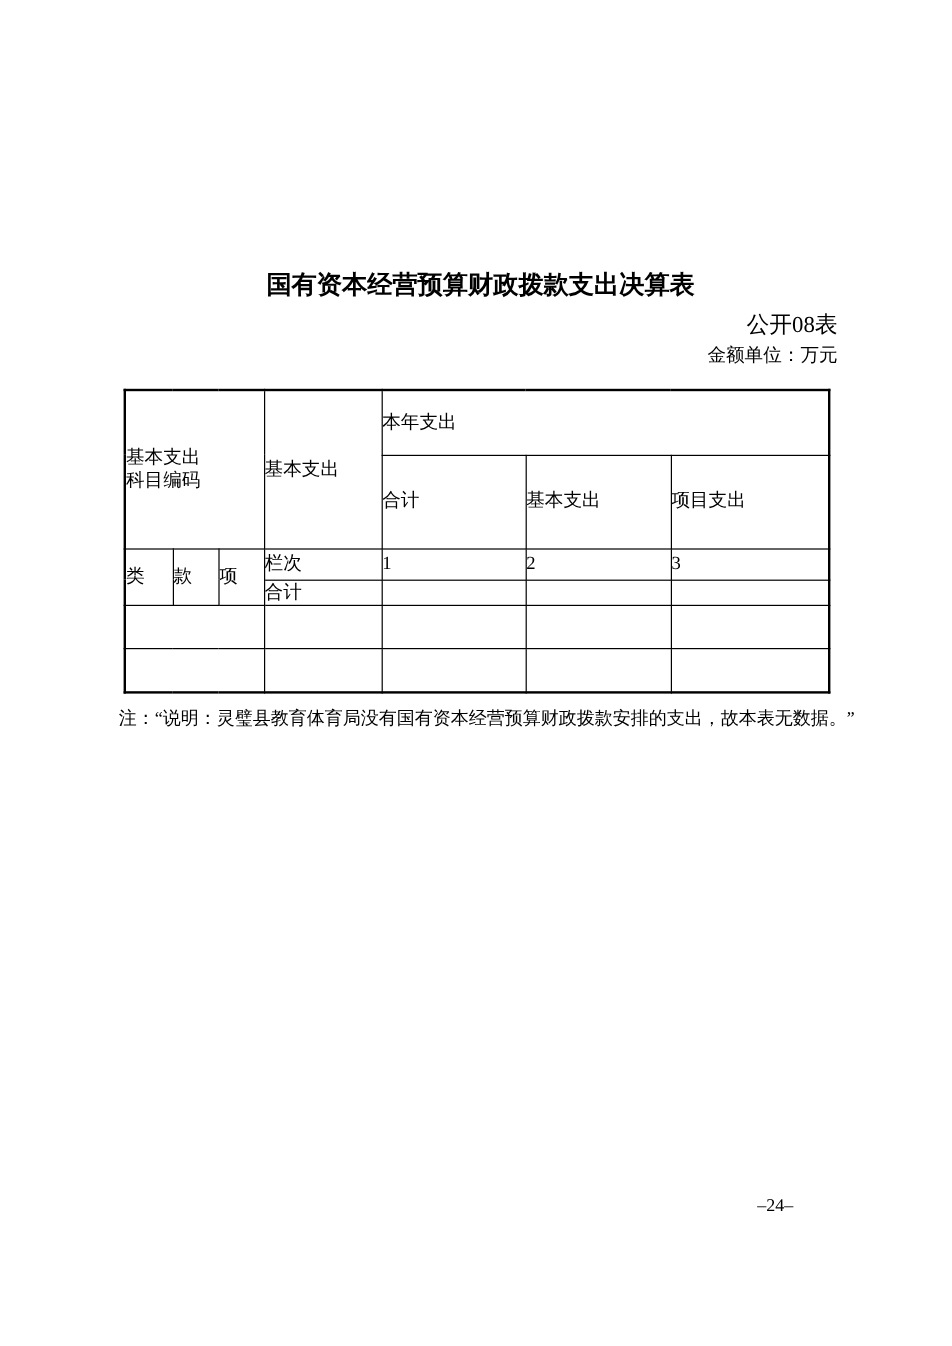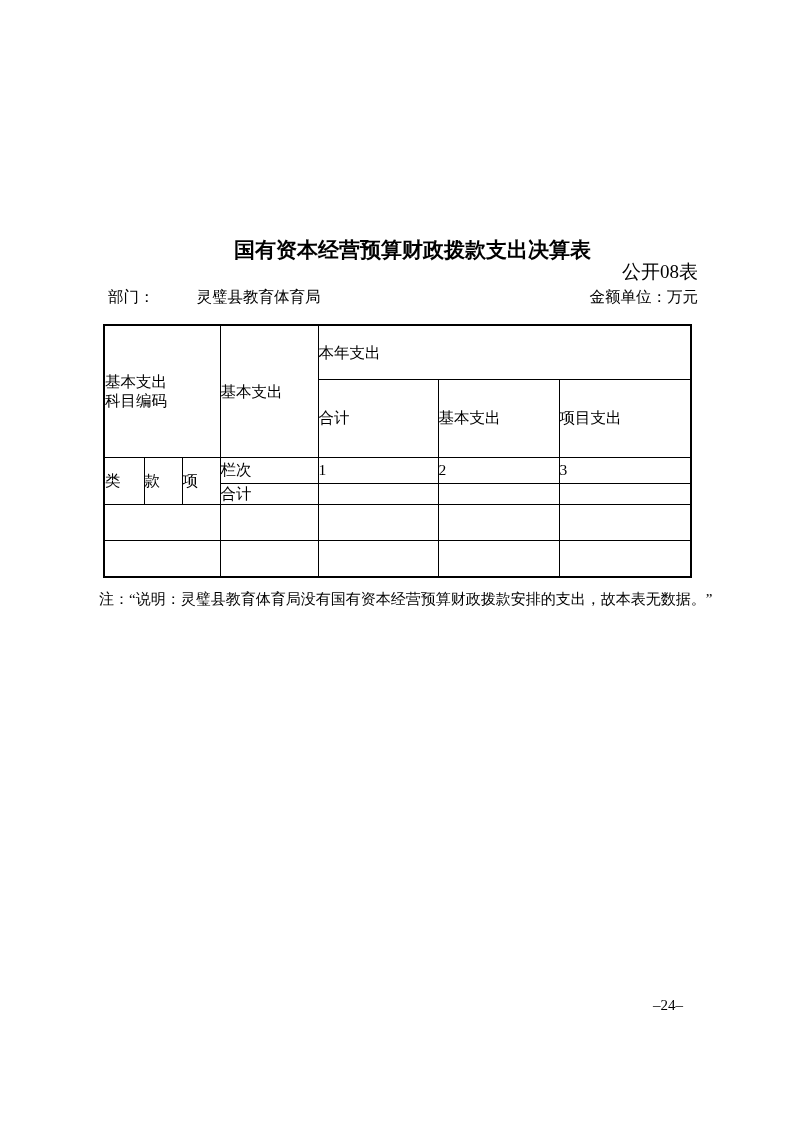--- a/index.html
+++ b/index.html
@@ -9,21 +9,21 @@
     position: relative;
     font-family: "Liberation Serif", "DejaVu Serif", serif;
     color: #000000;
     overflow: hidden;
   }
   .page { position: absolute; inset: 0; }
 
   .title {
     position: absolute;
     top: 226px; left: 222px;
-    margin: 12px;
+    margin: 0;
     font-family: "Liberation Sans", "DejaVu Sans", sans-serif;
     font-weight: bold;
     font-size: 21px;
     line-height: 24px;
     white-space: nowrap;
     letter-spacing: 0px;
   }
   .form-code {
     position: absolute;
     top: 263px; right: 95px;
@@ -67,37 +67,34 @@
   tr.row-empty2 { height: 37px; }
 
   .note {
     position: absolute;
     top: 590px; left: 99px;
     font-size: 15px; line-height: 19px;
     white-space: nowrap;
   }
   .page-number {
     position: absolute;
-    top: 996px; left: 653px;
+    top: 996px; left: 631px;
     font-size: 15px; line-height: 18px;
     white-space: nowrap;
   }
 </style>
 </head>
 <body>
 
 <div class="page">
 
   <h1 class="title">国有资本经营预算财政拨款支出决算表</h1>
 
   <div class="form-code">公开08表</div>
 
-  <div class="dept-line">
-    <span>部门：</span><span class="dept-value">灵璧县教育体育局</span>
-  </div>
 
   <div class="unit-line">金额单位：万元</div>
 
   <table class="budget-table">
     <colgroup>
       <col style="width:40px">
         <col style="width:38px">
         <col style="width:38px">
       <col style="width:98px">
         <col style="width:120px">

